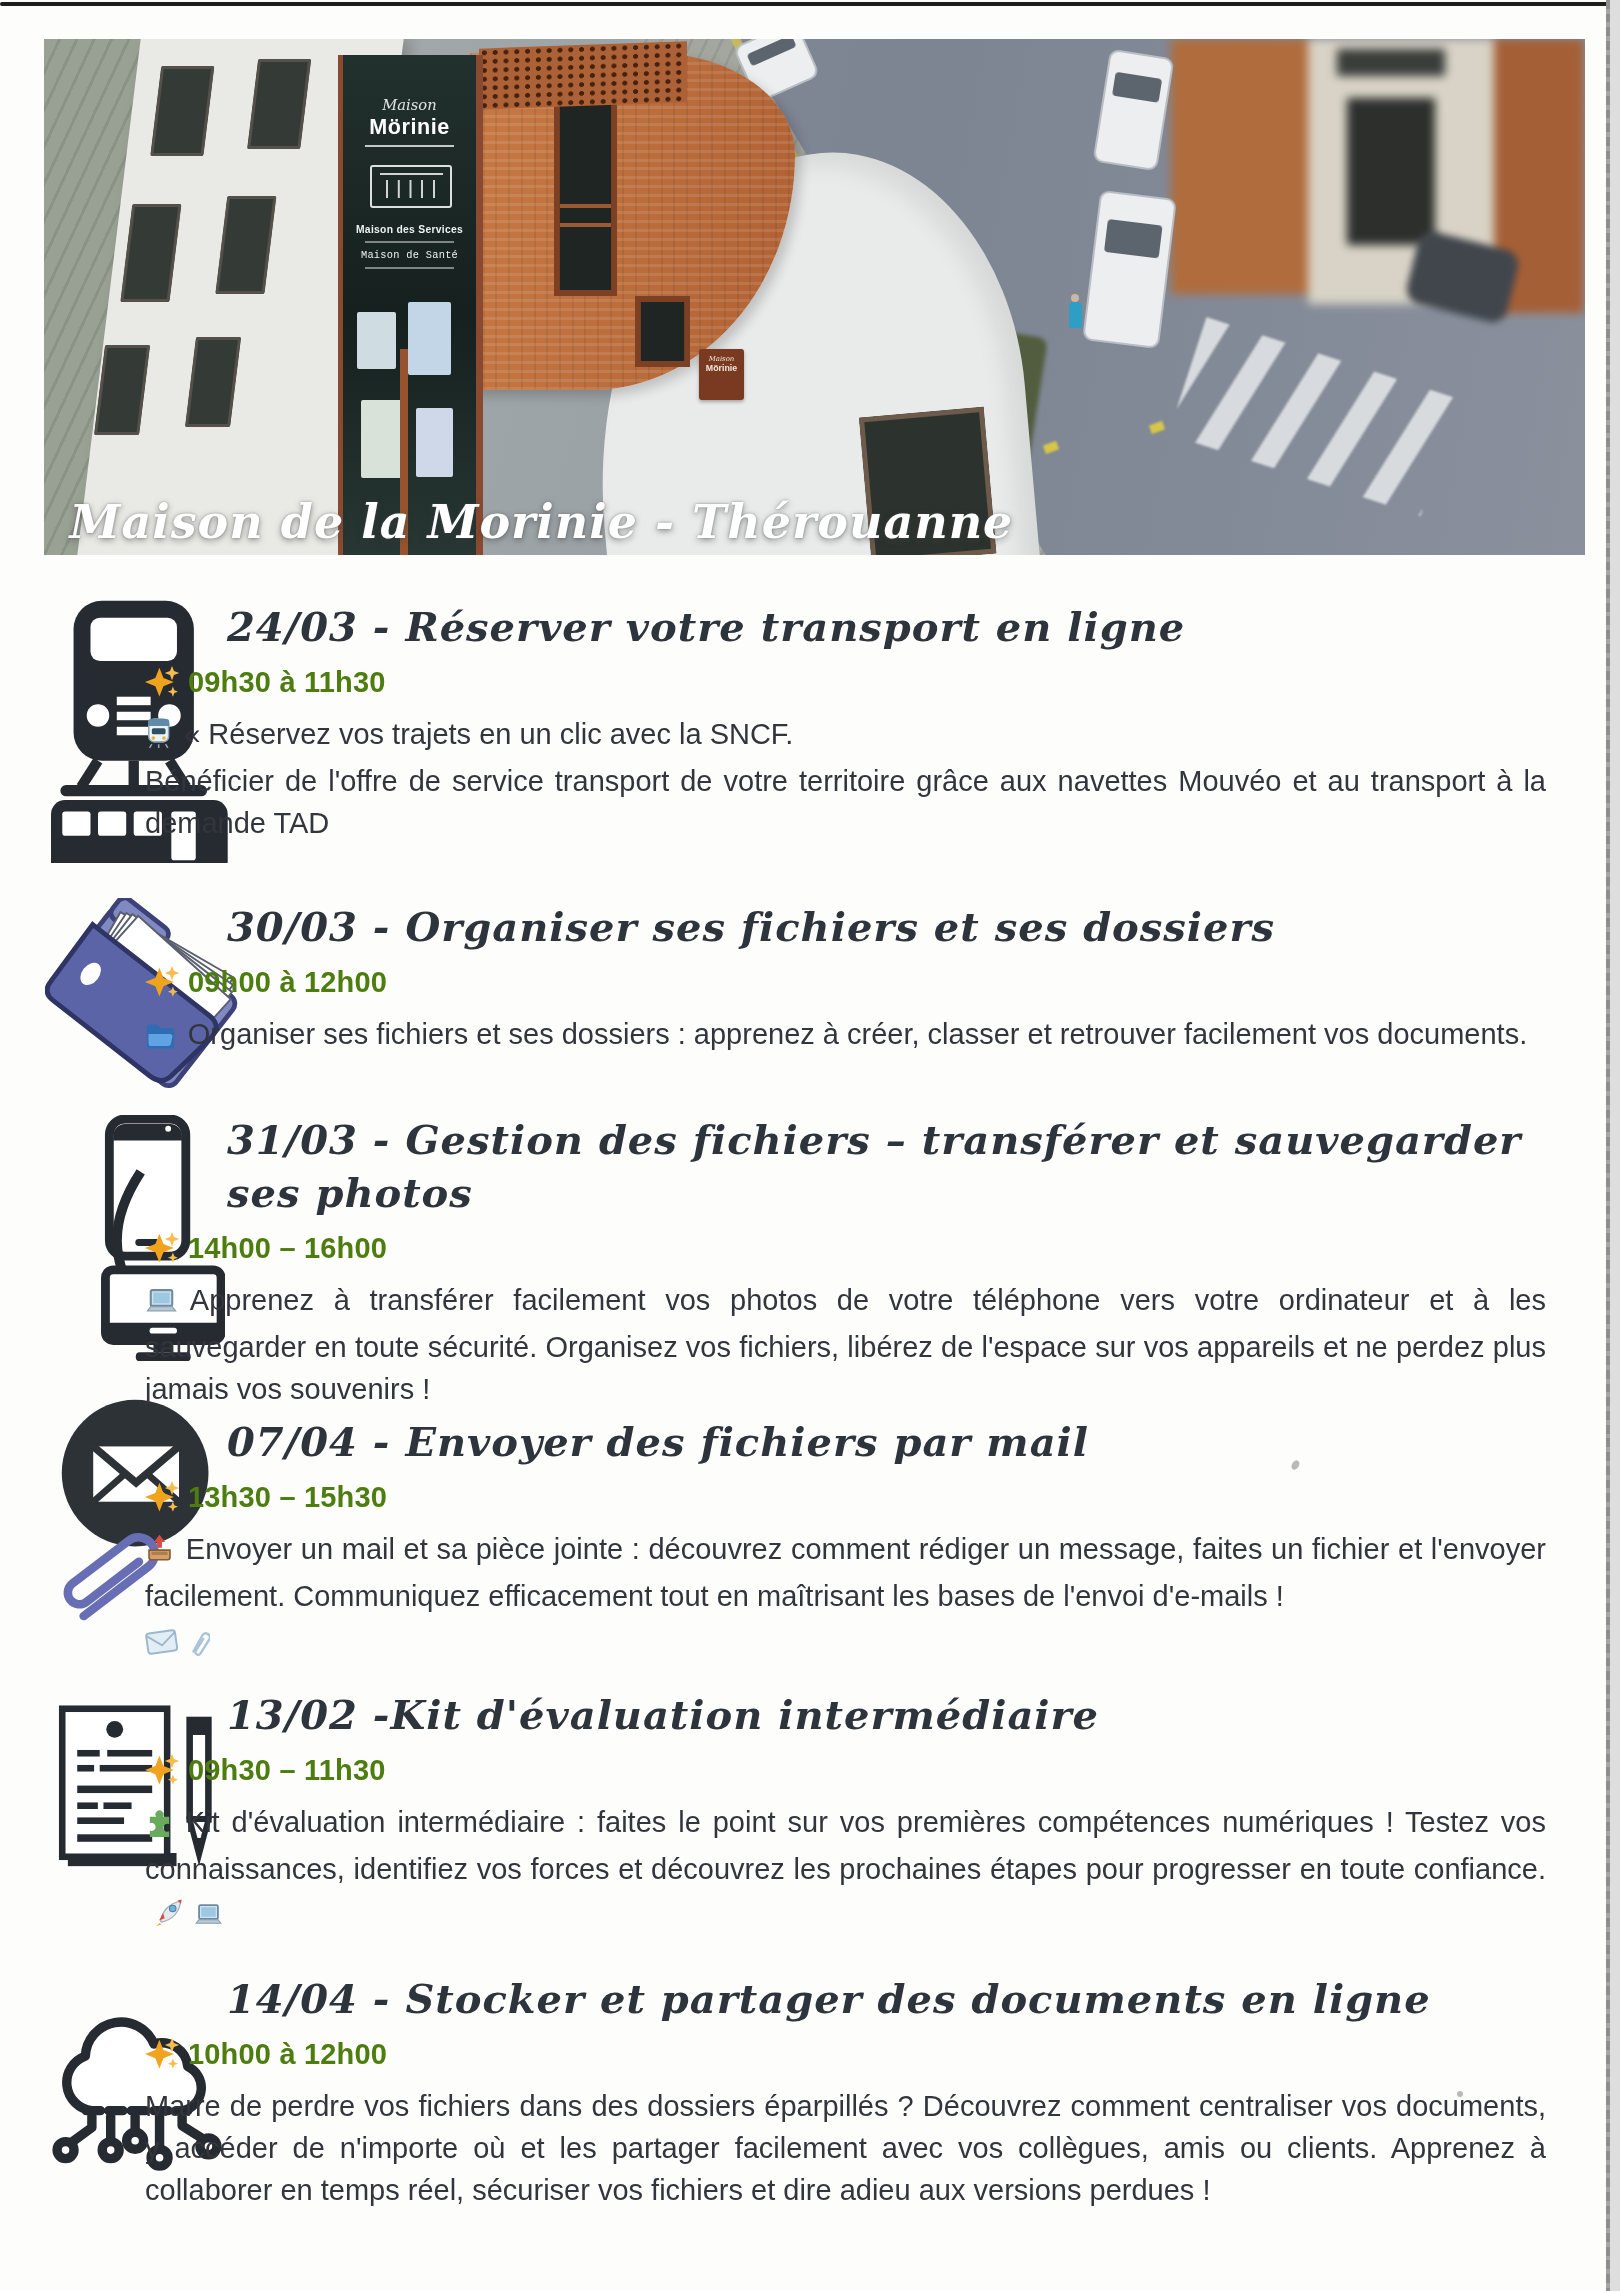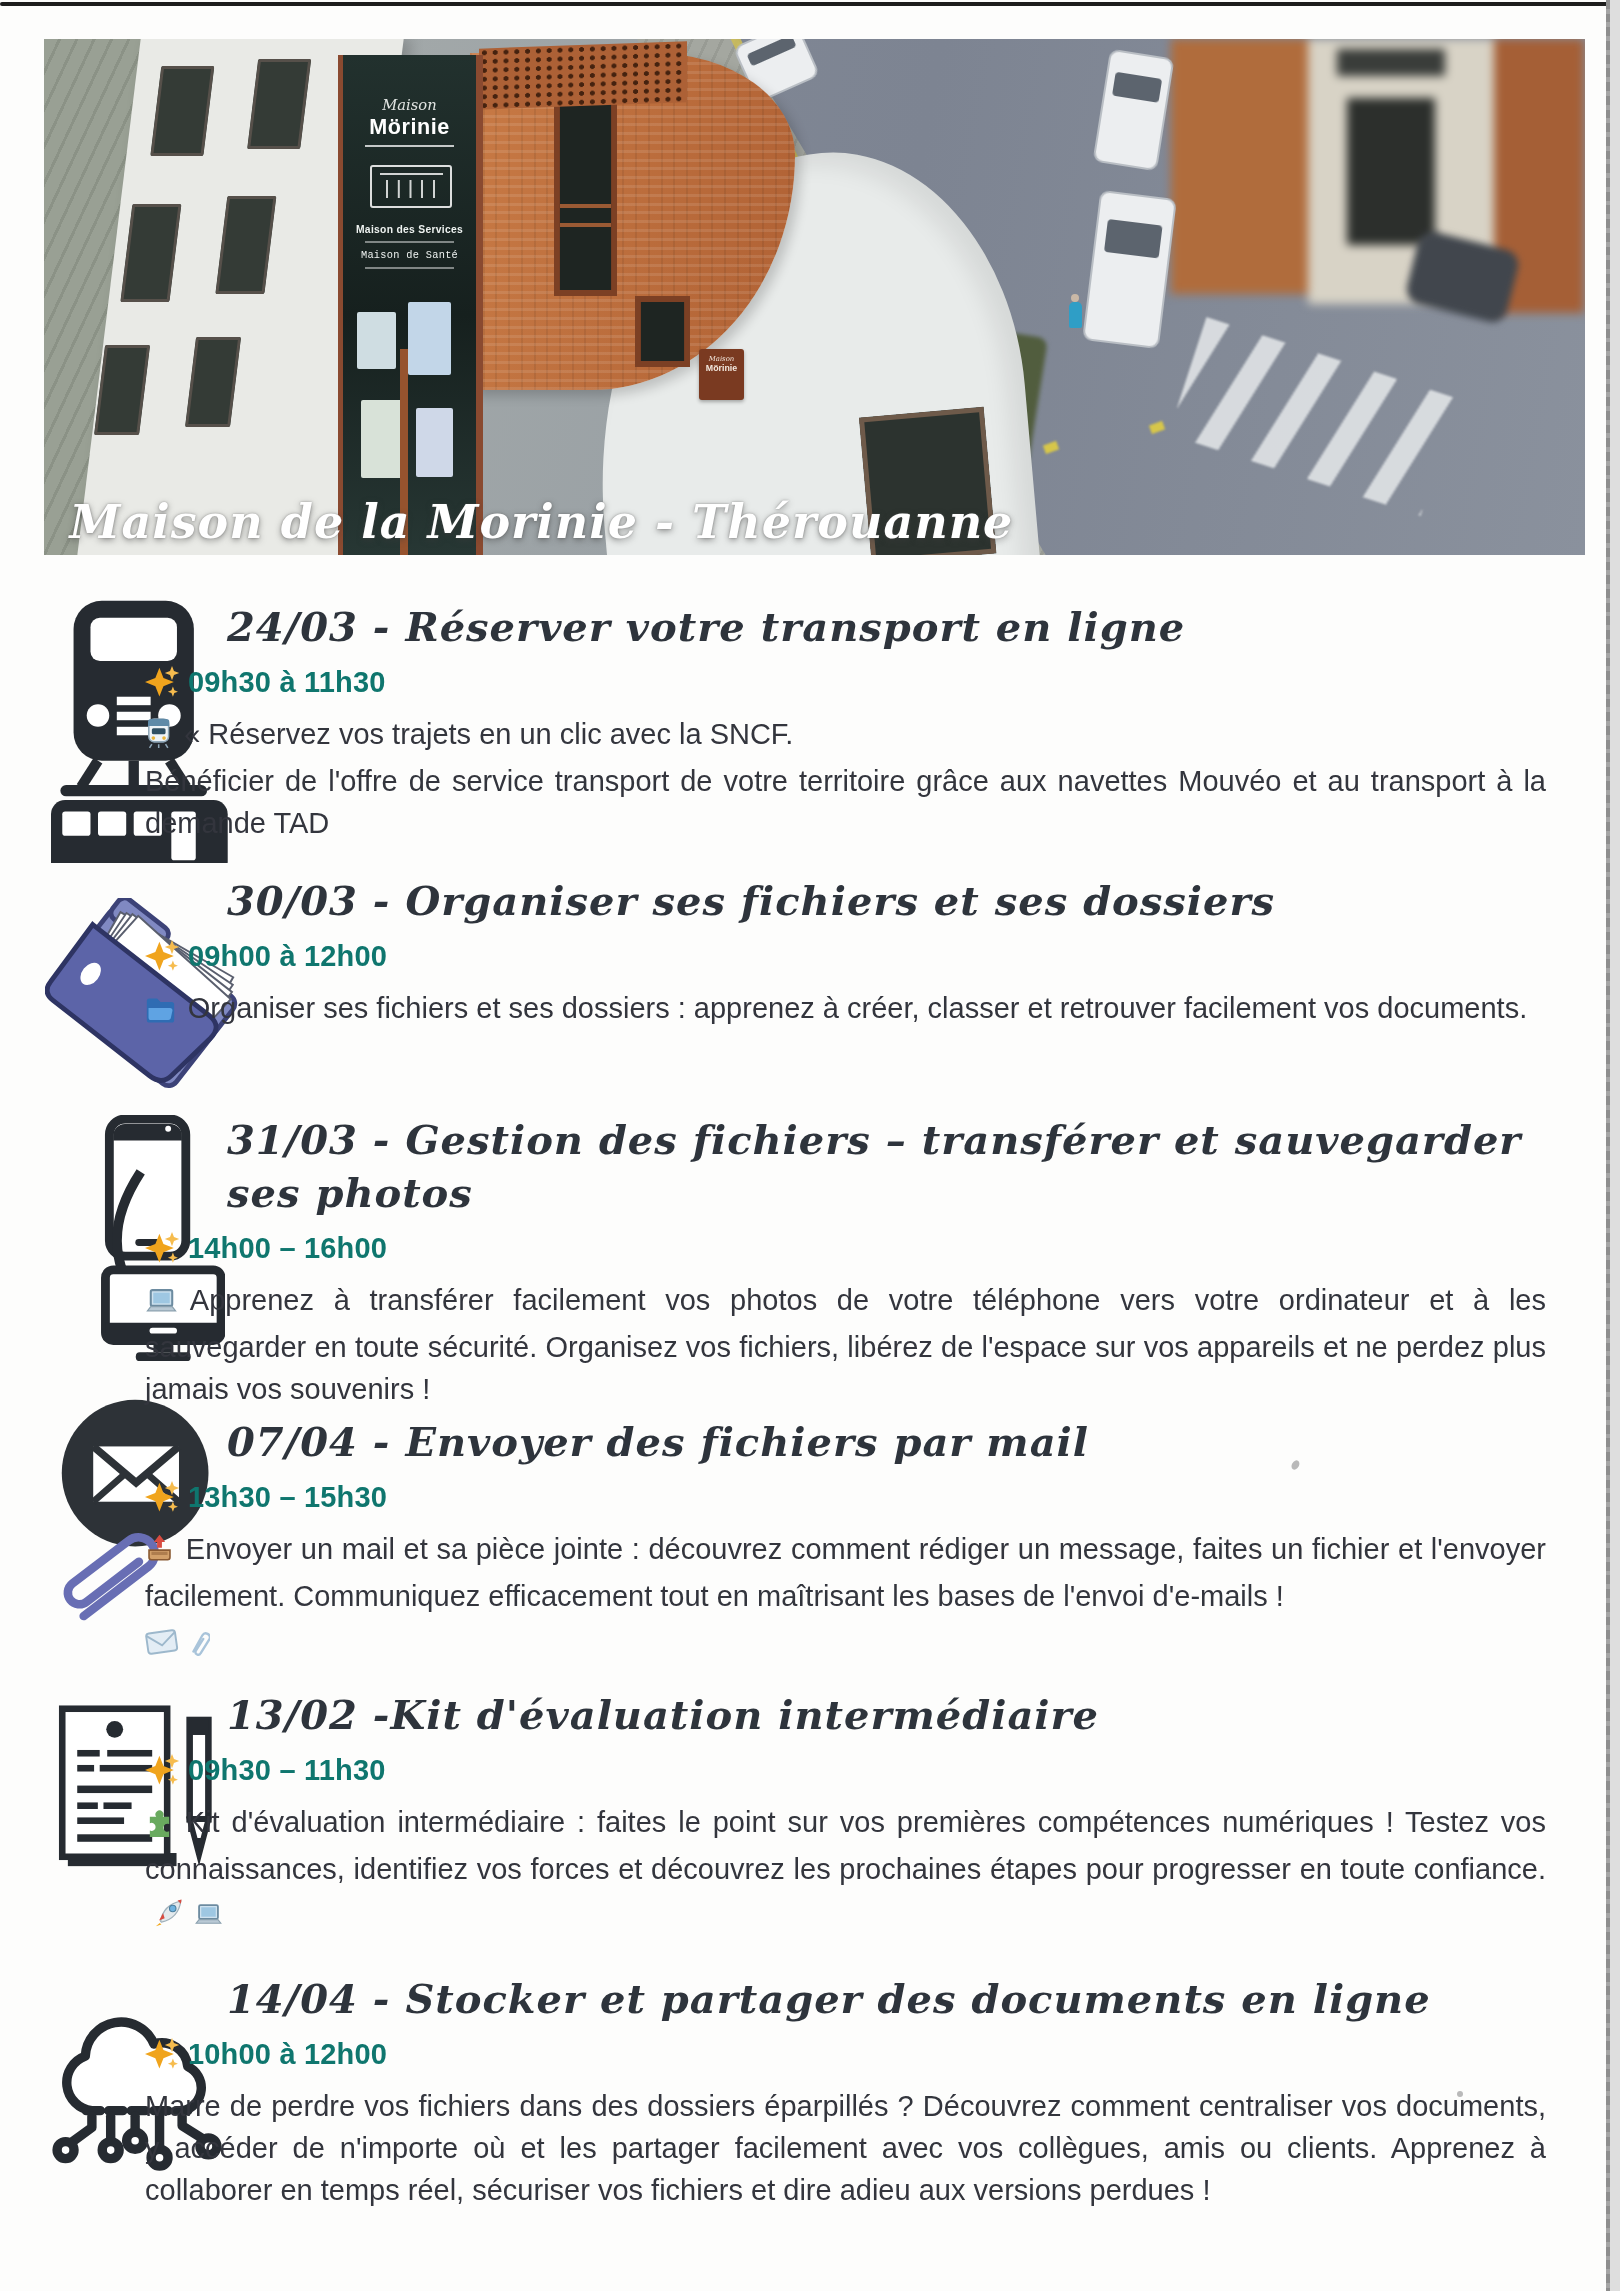--- a/index.html
+++ b/index.html
@@ -91,21 +91,21 @@
   .ph-shopsign .ss2{font-weight:bold;font-size:8.8px;}
   .ph-caption{position:absolute;left:25.5px;bottom:5.9px;color:#ffffff;
          font-family:"DejaVu Serif",serif;font-style:italic;font-weight:bold;font-size:46px;letter-spacing:1px;
          text-shadow:0 2px 5.9px rgba(60,60,60,.55),0 0 2px rgba(90,90,90,.5);}
 
   
   .event{position:absolute;left:0;width:1620px;padding-left:145px;padding-right:74px;box-sizing:border-box;}
   .event-title{margin:0 0 11.8px 0;padding-left:82px;font-family:"DejaVu Serif",serif;font-style:italic;
          font-weight:bold;font-size:40px;line-height:53px;color:#2e343c;letter-spacing:1px;}
   .event-time{display:flex;align-items:center;gap:6.9px;margin:0 0 11.8px 0;font-weight:bold;font-size:29px;
-         color:#0f766e;letter-spacing:0.2px;}
+         color:#4d7c0f;letter-spacing:0.2px;}
   .event-time .sparkle{flex:0 0 auto;width:36px;height:36px;}
   .desc{margin:0;font-size:29px;line-height:42px;color:#33353d;text-align:justify;}
   .desc .em{display:inline-block;vertical-align:-5.9px;margin-right:11.8px;}
   .desc .em-after{display:inline-block;vertical-align:-5.9px;margin-left:9.8px;margin-right:0;}
   .emoji-line{margin-top:9.8px;height:33px;}
   .emoji-line svg{vertical-align:middle;}
   .big-icon{position:absolute;}
 
   svg{display:block;}
   .inline-svg{display:inline-block;}
@@ -333,21 +333,21 @@
             <path d="M8,1 h20 a4,4 0 0 1 4,4 v5 h-28 v-5 a4,4 0 0 1 4,-4 z" fill="#5f8aa8"></path>
             <rect x="9" y="13" width="18" height="8" rx="2" fill="#2f4f63"></rect>
             <circle cx="11" cy="26" r="2.4" fill="#e8b33c"></circle>
             <circle cx="25" cy="26" r="2.4" fill="#e8b33c"></circle>
             <path d="M9,34 l-3,5 M27,34 l3,5 M18,34 v5" stroke="#8fa7b8" stroke-width="2"></path>
           </svg></span><span>« Réservez vos trajets en un clic avec la SNCF.</span>
     </p>
     <p class="desc">Bénéficier de l'offre de service transport de votre territoire grâce aux navettes Mouvéo  et au transport à la demande TAD</p>
   </section>
 
-  <section class="event" style="top:874px;">
+  <section class="event" style="top:900px;">
     <h2 class="event-title">30/03 - Organiser ses fichiers et ses dossiers</h2>
     <div class="event-time">
       <span class="sparkle">
         <svg viewBox="0 0 40 40" width="36" height="36">
             <path d="M16 3 L20.5 14.5 L32 19 L20.5 23.5 L16 35 L11.5 23.5 L0 19 L11.5 14.5 Z" fill="#f0a41d"></path>
             <path d="M30 1 L32.2 6.8 L38 9 L32.2 11.2 L30 17 L27.8 11.2 L22 9 L27.8 6.8 Z" fill="#f6bc4e"></path>
             <path d="M31 24 l1.6 4 4 1.6 -4 1.6 -1.6 4 -1.6 -4 -4 -1.6 4 -1.6 Z" fill="#f6bc4e"></path>
           </svg>
       </span>
       <span>09h00 à 12h00</span>

